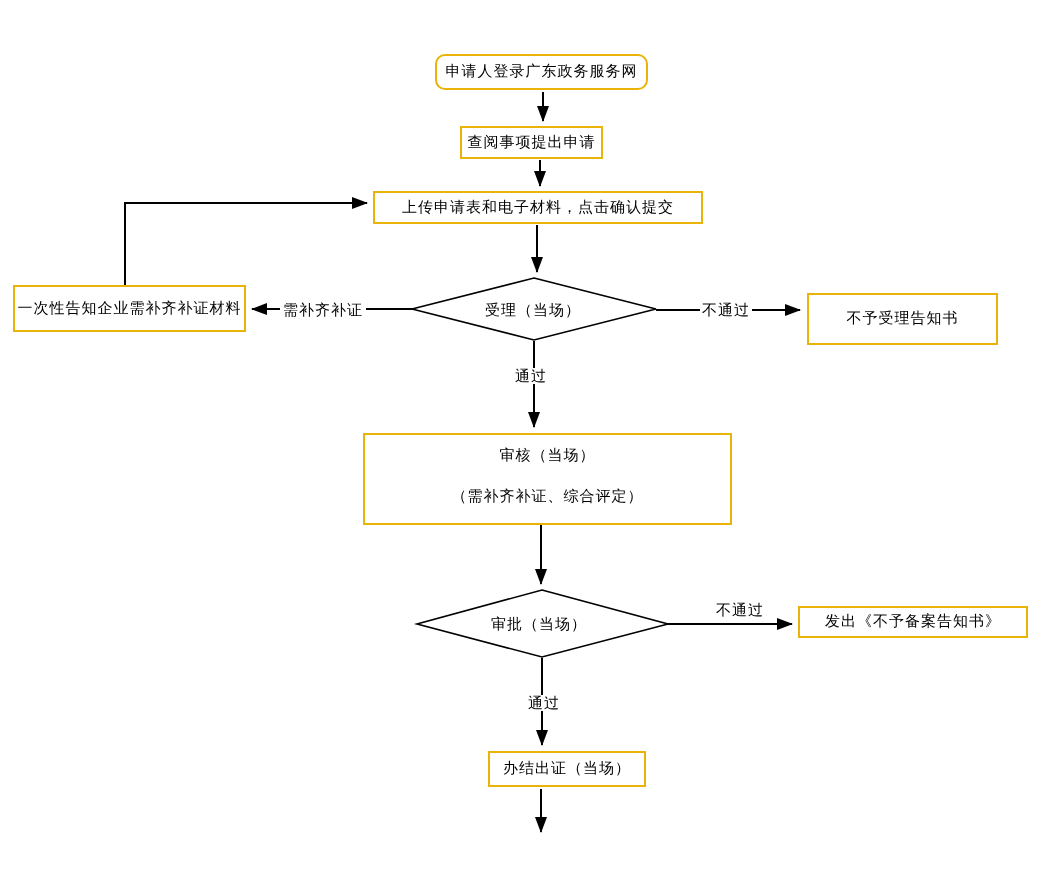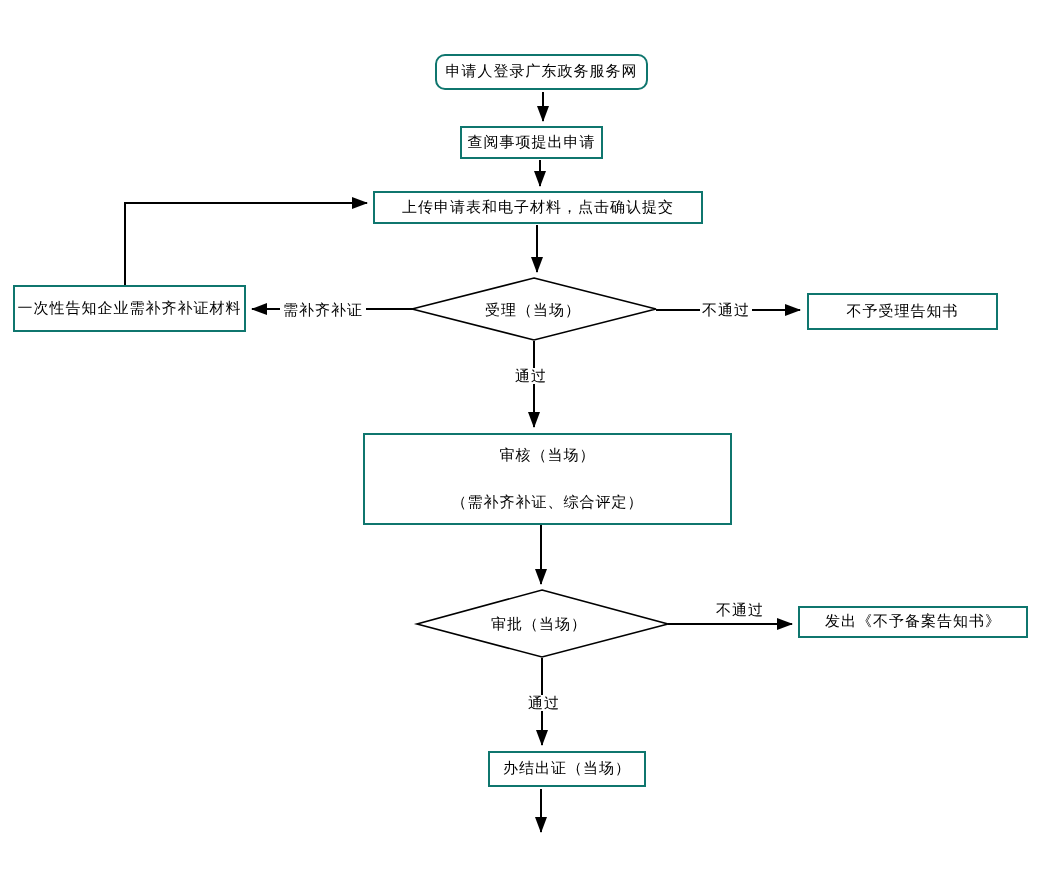--- a/index.html
+++ b/index.html
@@ -12,36 +12,36 @@
     color: #000000;
     overflow: hidden;
   }
   .layer {
     position: absolute;
     left: 0; top: 0;
   }
   .node {
     position: absolute;
     box-sizing: border-box;
-    border: 2px solid #0f766e;
+    border: 2px solid #eab308;
     background: #ffffff;
     display: flex;
     align-items: center;
     justify-content: center;
     text-align: center;
     font-size: 15px;
     line-height: 1.3;
     letter-spacing: 1px;
   }
   .node.rounded { border-radius: 10px; }
   .node.multiline {
     flex-direction: column;
     justify-content: flex-start;
     padding-top: 11px;
-    gap: 27px;
+    gap: 21px;
   }
   .diamond-label {
     position: absolute;
     font-size: 15px;
     letter-spacing: 1px;
     text-align: center;
     white-space: nowrap;
     margin-left: 12px;
   }
   .edge-label {
@@ -94,21 +94,21 @@
   </div>
 
   <div class="node" style="left:373px; top:191px; width:330px; height:33px;">
     <span>上传申请表和电子材料，点击确认提交</span>
   </div>
 
   <div class="node" style="left:13px; top:285px; width:233px; height:47px;">
     <span>一次性告知企业需补齐补证材料</span>
   </div>
 
-  <div class="node" style="left:807px; top:293px; width:191px; height:37px;">
+  <div class="node" style="left:807px; top:293px; width:191px; height:52px;">
     <span>不予受理告知书</span>
   </div>
 
   <div class="node multiline" style="left:363px; top:433px; width:369px; height:92px;">
     <div>审核（当场）</div>
     <div>（需补齐补证、综合评定）</div>
   </div>
 
   <div class="node" style="left:798px; top:606px; width:230px; height:32px;">
     <span>发出《不予备案告知书》</span>

